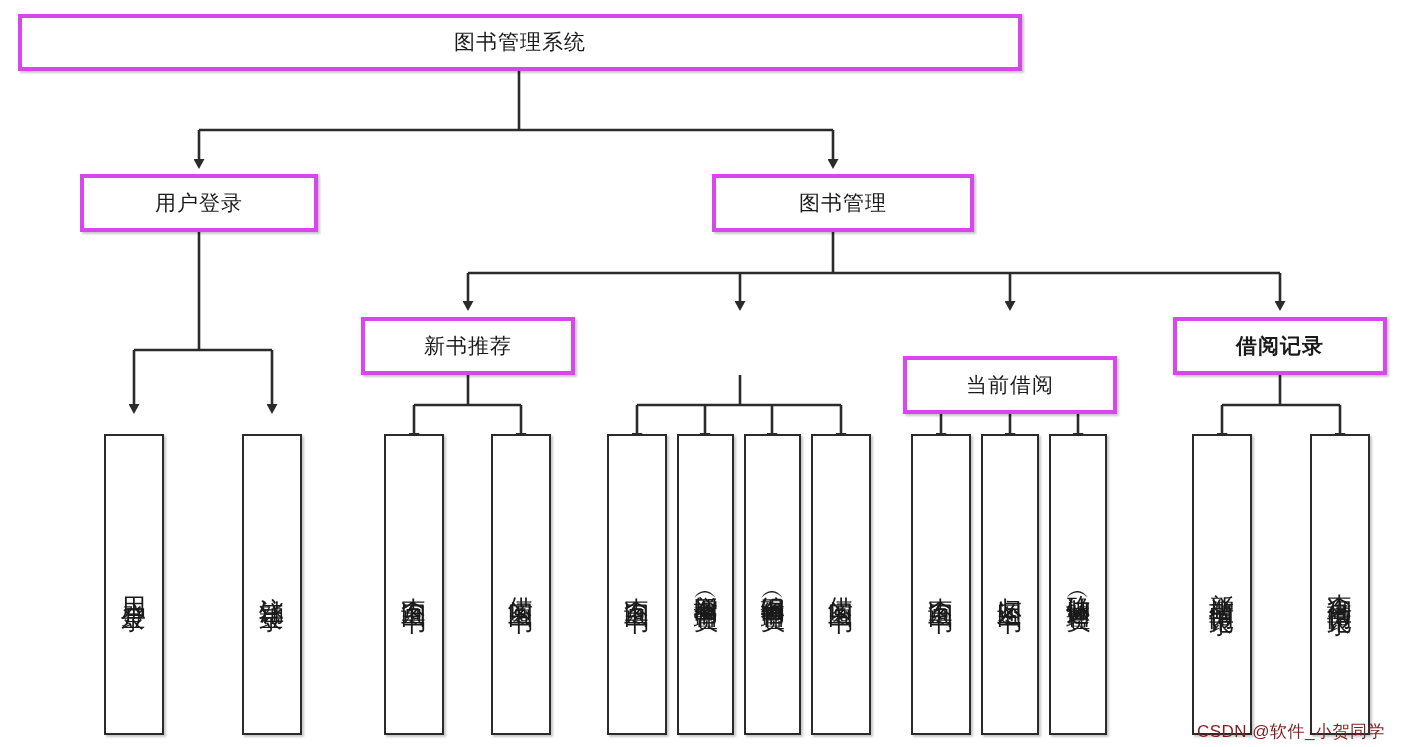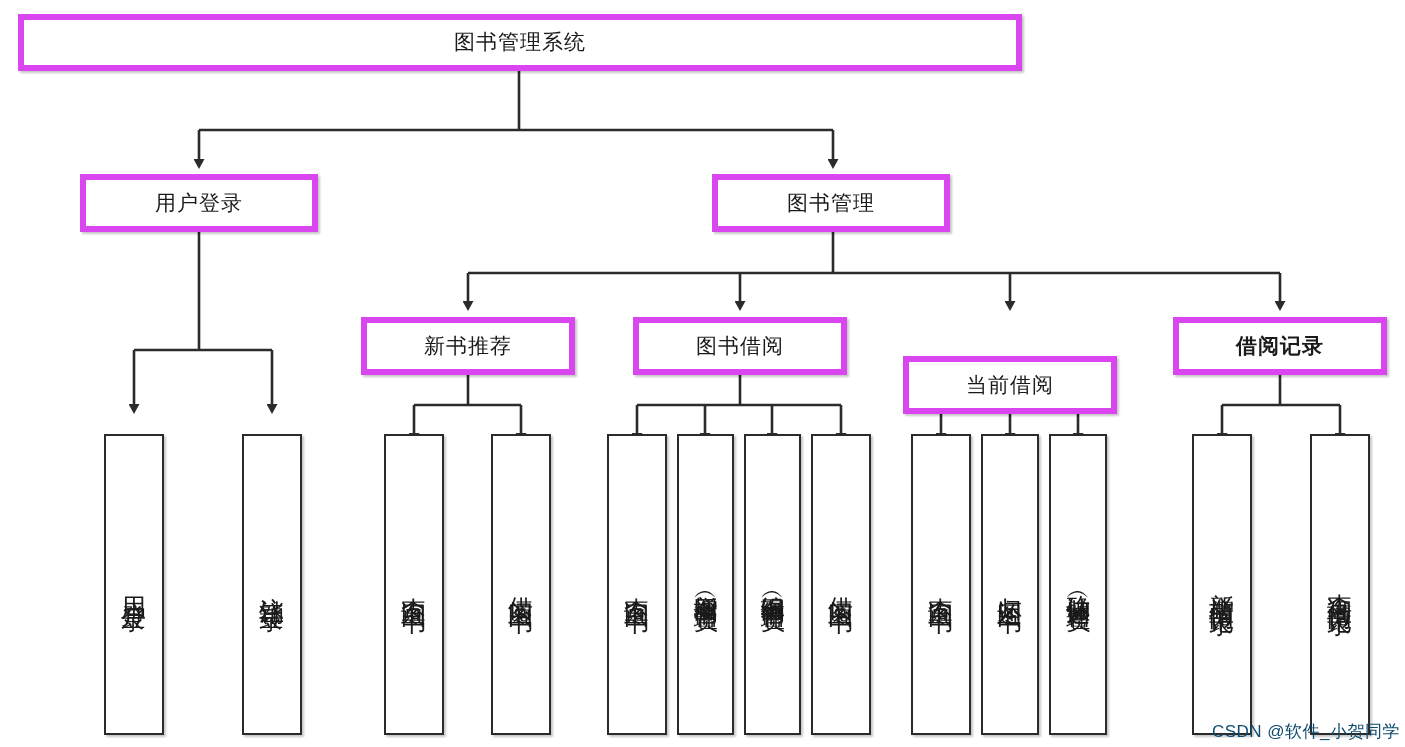--- a/index.html
+++ b/index.html
@@ -11,21 +11,21 @@
   }
   #stage{position:relative;width:1405px;height:747px;background:#fff;}
 
   
   #edges{position:absolute;left:0;top:0;width:1405px;height:747px;}
 
   
   .node{
     position:absolute;
     background:#ffffff;
-    border:6px solid #d946ef;
+    border:4px solid #d946ef;
     box-sizing:border-box;
     box-shadow:2px 2px 2px rgba(0,0,0,0.22);
     display:flex;
     align-items:center;
     justify-content:center;
   }
   .node .lbl{
     font-size:21px;
     line-height:1.15;
     letter-spacing:1px;
@@ -52,23 +52,23 @@
     line-height:1.28;
     letter-spacing:4px;
     color:#1a1a1a;
     max-height:292px;
   }
   .leaf.narrow .vlbl{font-size:24px;letter-spacing:2px;}
 
   
   #watermark{
     position:absolute;
-    right:5px;bottom:4px;
+    right:20px;bottom:4px;
     font-size:17px;
-    color:#0c4a6e;
+    color:#7f1d1d;
     letter-spacing:0.5px;
     white-space:nowrap;
     user-select:none;
   }
 </style>
 </head>
 <body>
 
 <div id="stage">
 
@@ -123,31 +123,28 @@
   </svg>
 
   <div class="node" style="left:18px;top:14px;width:1004px;height:57px;">
     <span class="lbl">图书管理系统</span>
   </div>
 
   <div class="node" style="left:80px;top:174px;width:238px;height:58px;">
     <span class="lbl">用户登录</span>
   </div>
 
-  <div class="node" style="left:712px;top:174px;width:238px;height:58px;">
+  <div class="node" style="left:712px;top:174px;width:262px;height:58px;">
     <span class="lbl">图书管理</span>
   </div>
 
   <div class="node" style="left:361px;top:317px;width:214px;height:58px;">
     <span class="lbl">新书推荐</span>
   </div>
 
-  <div class="node" style="left:633px;top:317px;width:214px;height:58px;">
-    <span class="lbl">图书借阅</span>
-  </div>
 
   <div class="node" style="left:903px;top:317px;width:214px;height:58px;margin-top:39px;">
     <span class="lbl">当前借阅</span>
   </div>
 
   <div class="node" style="left:1173px;top:317px;width:214px;height:58px;font-weight:bold;">
     <span class="lbl">借阅记录</span>
   </div>
 
   <div class="leaf" style="left:104px;top:434px;width:60px;height:301px;">

